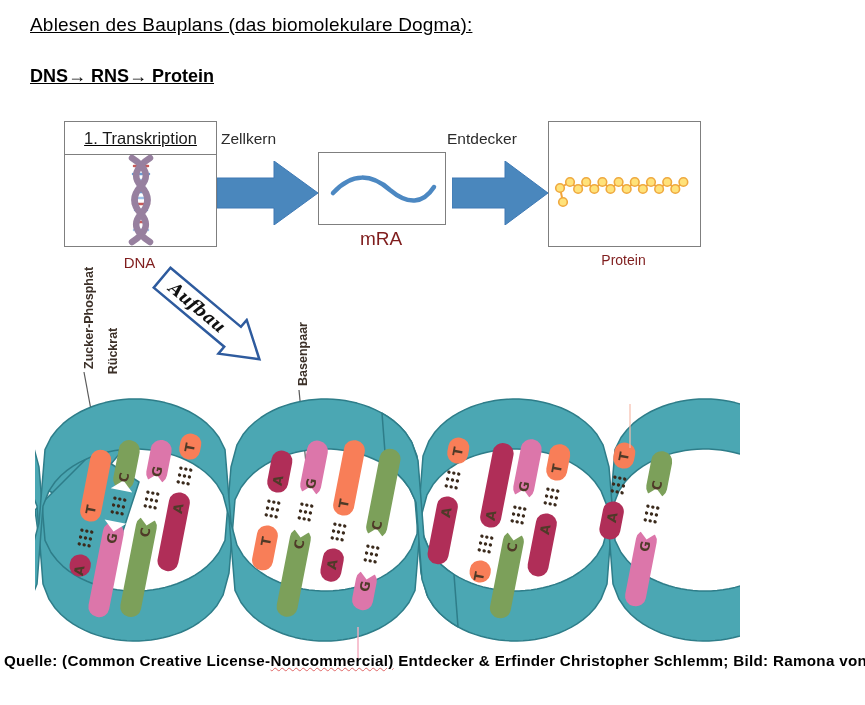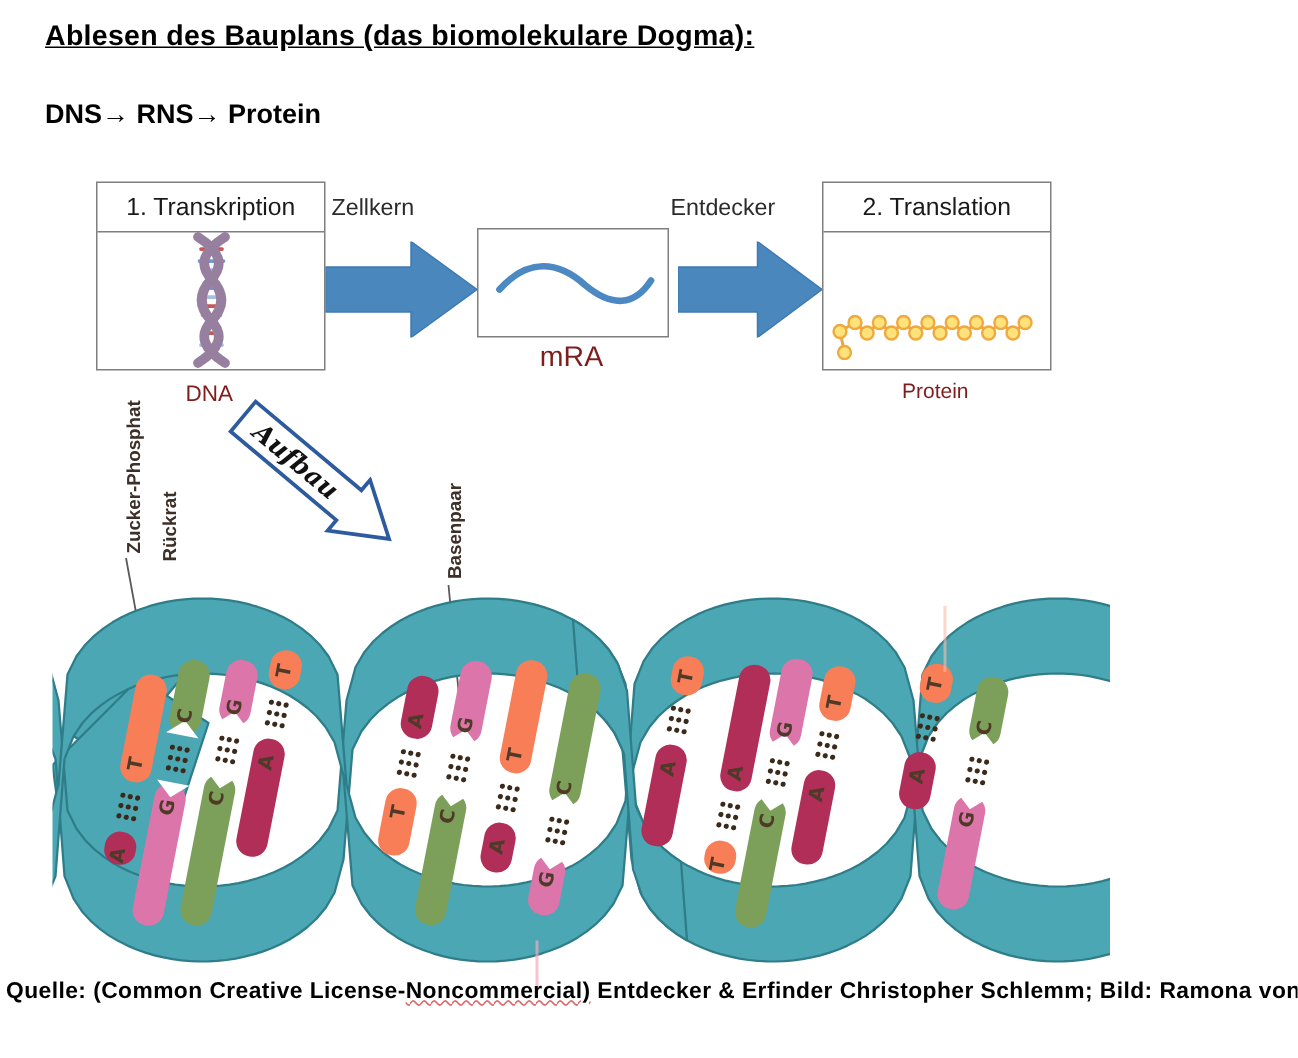--- a/index.html
+++ b/index.html
@@ -1,21 +1,21 @@
 <!DOCTYPE html>
 <html><head>
 <meta charset="utf-8">
 <style>
   html,body{margin:0;padding:0;}
   body{width:865px;height:705px;position:relative;background:#fff;overflow:hidden;
        font-family:"Liberation Sans",sans-serif;color:#000;}
   .abs{position:absolute;}
-  #title{left:30px;top:14px;font-size:19px;font-weight:bold;text-decoration:underline;letter-spacing:.2px;}
-  #subtitle{left:30px;top:66px;font-size:18px;font-weight:bold;}
-  .fbox{border:1.5px solid #7f7f7f;background:#fff;}
+  #title{left:30px;top:14px;font-size:19px;font-weight:normal;text-decoration:underline;letter-spacing:.2px;}
+  #subtitle{left:30px;top:66px;font-size:18px;font-weight:bold;text-decoration:underline;}
+  .fbox{border:1.5px solid #7f7f7f;background:#fff;text-decoration:underline;}
   .fbox .hdr{height:32px;line-height:32px;text-align:center;font-size:16.5px;color:#1a1a1a;
              border-bottom:1.5px solid #7f7f7f;}
   .fbox .cnt{display:flex;align-items:center;justify-content:center;}
   .flowlabel{font-size:15.5px;color:#2b2b2b;text-align:left;}
   .caption{font-size:18px;color:#7f1d1d;text-align:center;}
   #box1{left:64px;top:121px;width:151px;height:124px;}
   #box1 .cnt{height:90px;}
   #zellkern{left:221px;top:130px;width:96px;}
   #arrow1{left:217px;top:161px;}
   #mrnabox{left:318px;top:152px;width:126px;height:71px;}
@@ -74,21 +74,20 @@
       <path d="M13,39 C32,18 52,20 70,36 C88,51 103,50 114,33" fill="none" stroke="#4C88C2" stroke-width="4.5" stroke-linecap="round"></path>
     </svg>
   </div>
 </div>
 <div class="abs caption" id="mra">mRA</div>
 <div class="abs flowlabel" id="cyto">Entdecker</div>
 <svg class="abs" id="arrow2" width="97" height="64">
   <polygon points="0,17 53,17 53,0 96,32 53,64 53,47 0,47" fill="#4A87BD" stroke="#3E79B4" stroke-width="1"></polygon>
 </svg>
 <div class="abs fbox" id="box2">
-  <div class="hdr">2. Translation</div>
   <div class="cnt">
     <svg id="protein-svg" width="149" height="88" viewBox="0 0 149 88">
         <line x1="13" y1="79" x2="10" y2="65" stroke="#F2A33C" stroke-width="2"></line>
         <line x1="10" y1="65" x2="20" y2="59" stroke="#F2A33C" stroke-width="2"></line>
         <line x1="20" y1="59" x2="28.1" y2="66" stroke="#F2A33C" stroke-width="2"></line>
         <line x1="28.1" y1="66" x2="36.2" y2="59" stroke="#F2A33C" stroke-width="2"></line>
         <line x1="36.2" y1="59" x2="44.3" y2="66" stroke="#F2A33C" stroke-width="2"></line>
         <line x1="44.3" y1="66" x2="52.4" y2="59" stroke="#F2A33C" stroke-width="2"></line>
         <line x1="52.4" y1="59" x2="60.5" y2="66" stroke="#F2A33C" stroke-width="2"></line>
         <line x1="60.5" y1="66" x2="68.6" y2="59" stroke="#F2A33C" stroke-width="2"></line>

